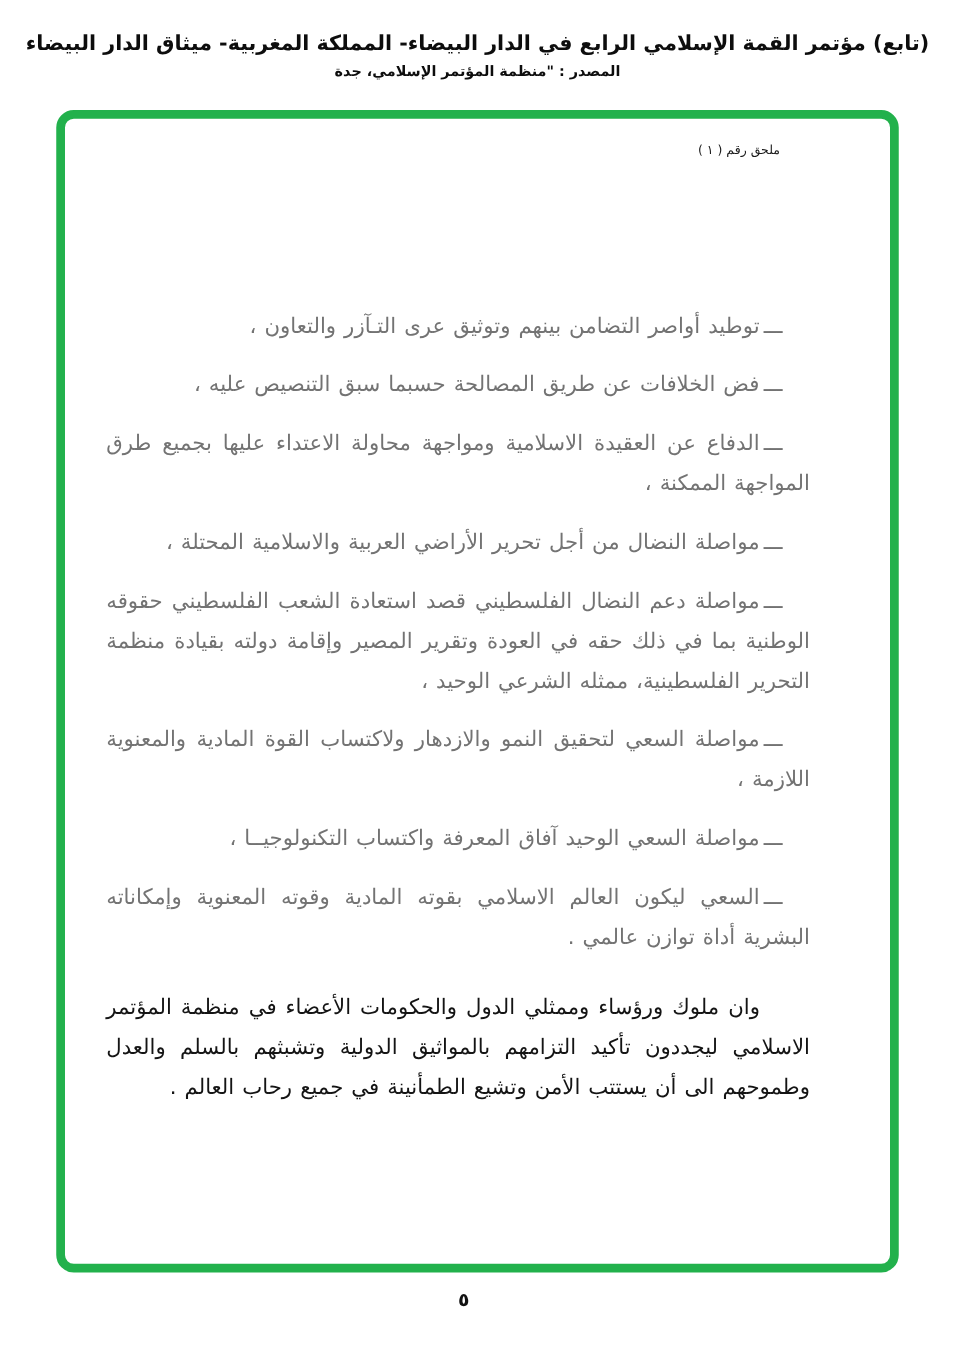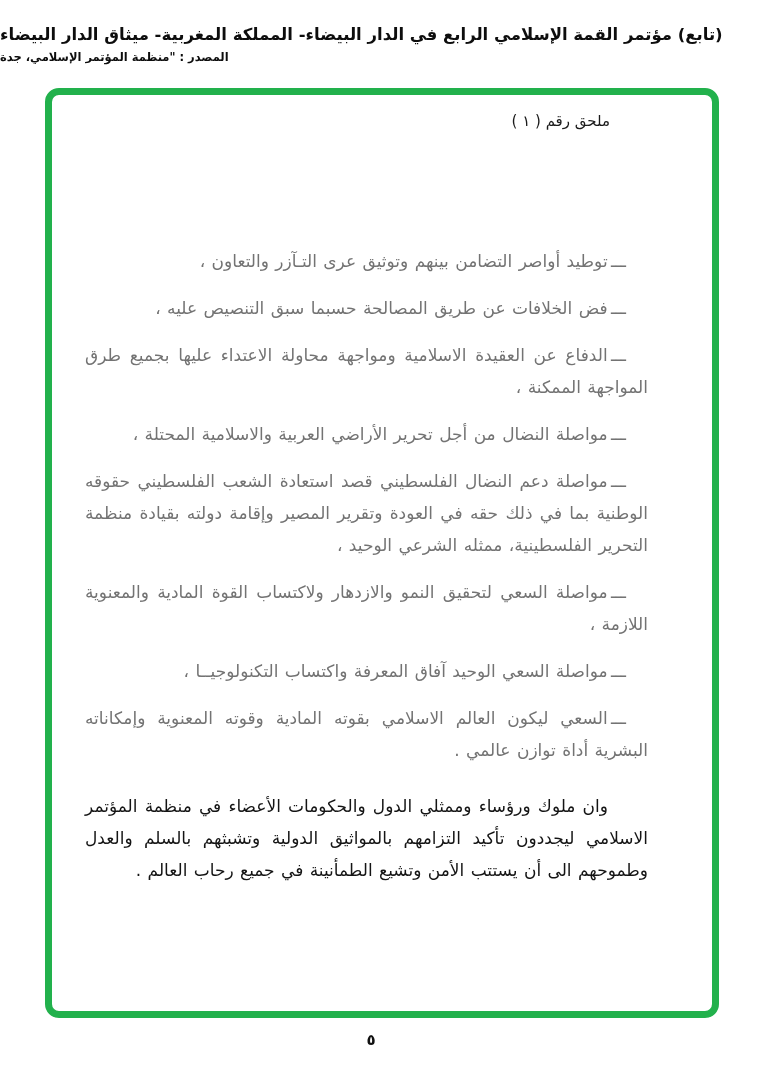--- a/index.html
+++ b/index.html
@@ -15,21 +15,21 @@
     font-family: "DejaVu Sans", sans-serif;
     color: #111111;
     overflow: hidden;
   }
   
   .header {
     position: absolute;
     top: 22px;
     left: 0;
     width: 100%;
-    text-align: left;
+    text-align: center;
     direction: rtl;
   }
   .header-title {
     font-size: 16.5px;
     font-weight: bold;
     letter-spacing: 0px;
     line-height: 26px;
     color: #0d0d0d;
   }
   .header-source {
@@ -46,23 +46,23 @@
     width: 674px;
     height: 930px;
     border: 7px solid #22b14c;
     border-radius: 14px;
     box-sizing: border-box;
     direction: rtl;
     padding: 12px 64px 0 33px;
     background: #ffffff;
   }
   .annex-label {
-    font-size: 15px;
+    font-size: 10px;
     color: #1a1a1a;
-    margin: 2px 38px 0 0;
+    margin: 2px 24px 0 0;
     line-height: 24px;
   }
   .bullet-list {
     margin-top: 112px;
   }
   .bullet-item {
     font-size: 17px;
     line-height: 32px;
     text-align: justify;
     text-indent: 22px;

